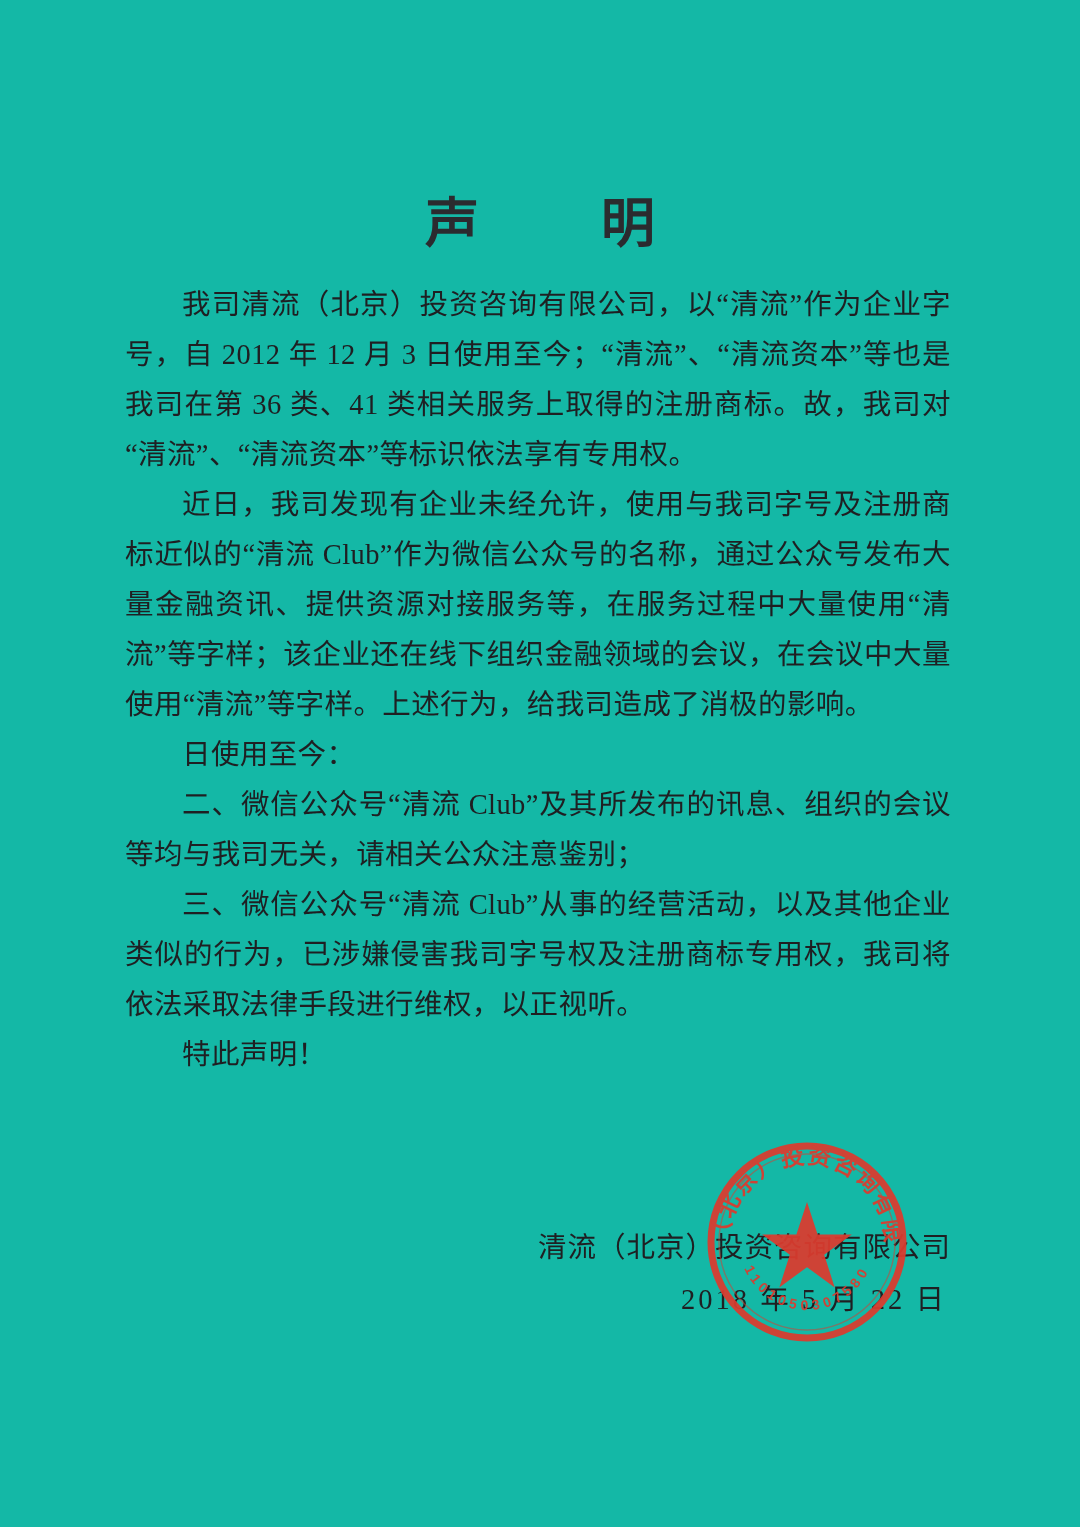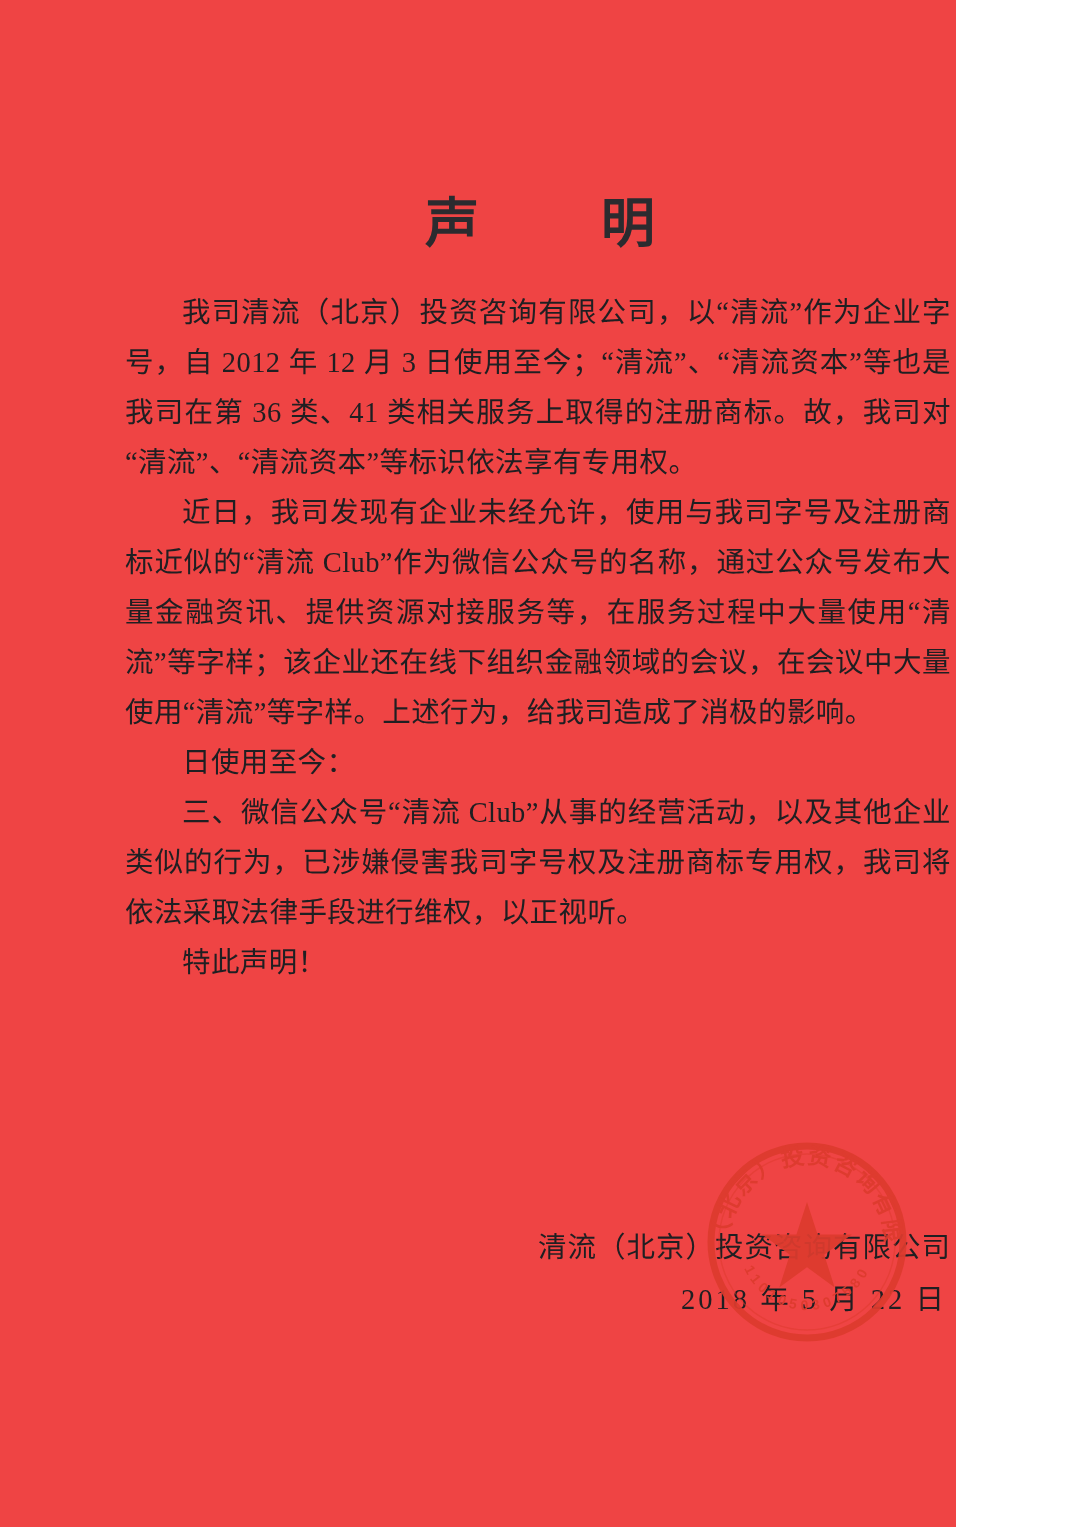--- a/index.html
+++ b/index.html
@@ -3,23 +3,23 @@
 <meta charset="utf-8">
 <title>声明</title>
 <style>
   html, body {
     margin: 0;
     padding: 0;
     background: #ffffff;
   }
   #page {
     position: relative;
-    width: 956px;
+    width: 1080px;
     height: 1527px;
-    background: #ef4444;
+    background: #14b8a6;
     overflow: hidden;
     font-family: "Liberation Serif", "DejaVu Serif", serif;
     color: #1f1f22;
   }
 
   
   #doc-title {
     position: absolute;
     top: 158px;
     left: 0;
@@ -30,21 +30,21 @@
     font-weight: 700;
     letter-spacing: 34px;
     text-indent: 34px;
     color: #2b2b2f;
     line-height: 1.1;
   }
 
   
   #body-block {
     position: absolute;
-    top: 288px;
+    top: 280px;
     left: 125px;
     width: 826px;
   }
   .para {
     font-size: 28.5px;
     line-height: 50px;
     text-align: justify;
     text-justify: inter-ideograph;
     text-align-last: left;
     margin: 0;
@@ -103,20 +103,21 @@
 <body>
 
 <div id="page">
 
   <h1 id="doc-title">声　明</h1>
 
   <div id="body-block">
     <p class="para indent">我司清流（北京）投资咨询有限公司，以“清流”作为企业字号，自 2012 年 12 月 3 日使用至今；“清流”、“清流资本”等也是我司在第 36 类、41 类相关服务上取得的注册商标。故，我司对“清流”、“清流资本”等标识依法享有专用权。</p>
     <p class="para indent">近日，我司发现有企业未经允许，使用与我司字号及注册商标近似的“清流 Club”作为微信公众号的名称，通过公众号发布大量金融资讯、提供资源对接服务等，在服务过程中大量使用“清流”等字样；该企业还在线下组织金融领域的会议，在会议中大量使用“清流”等字样。上述行为，给我司造成了消极的影响。</p>
     <p class="para indent">日使用至今：</p>
+    <p class="para indent">二、微信公众号“清流 Club”及其所发布的讯息、组织的会议等均与我司无关，请相关公众注意鉴别；</p>
     <p class="para indent">三、微信公众号“清流 Club”从事的经营活动，以及其他企业类似的行为，已涉嫌侵害我司字号权及注册商标专用权，我司将依法采取法律手段进行维权，以正视听。</p>
     <p class="para indent">特此声明！</p>
   </div>
 
   <div id="signature-block">
     <div id="sign-company">清流（北京）投资咨询有限公司</div>
     <div id="sign-date">2018 年  5 月  22 日</div>
   </div>
 
   <div id="company-seal">

